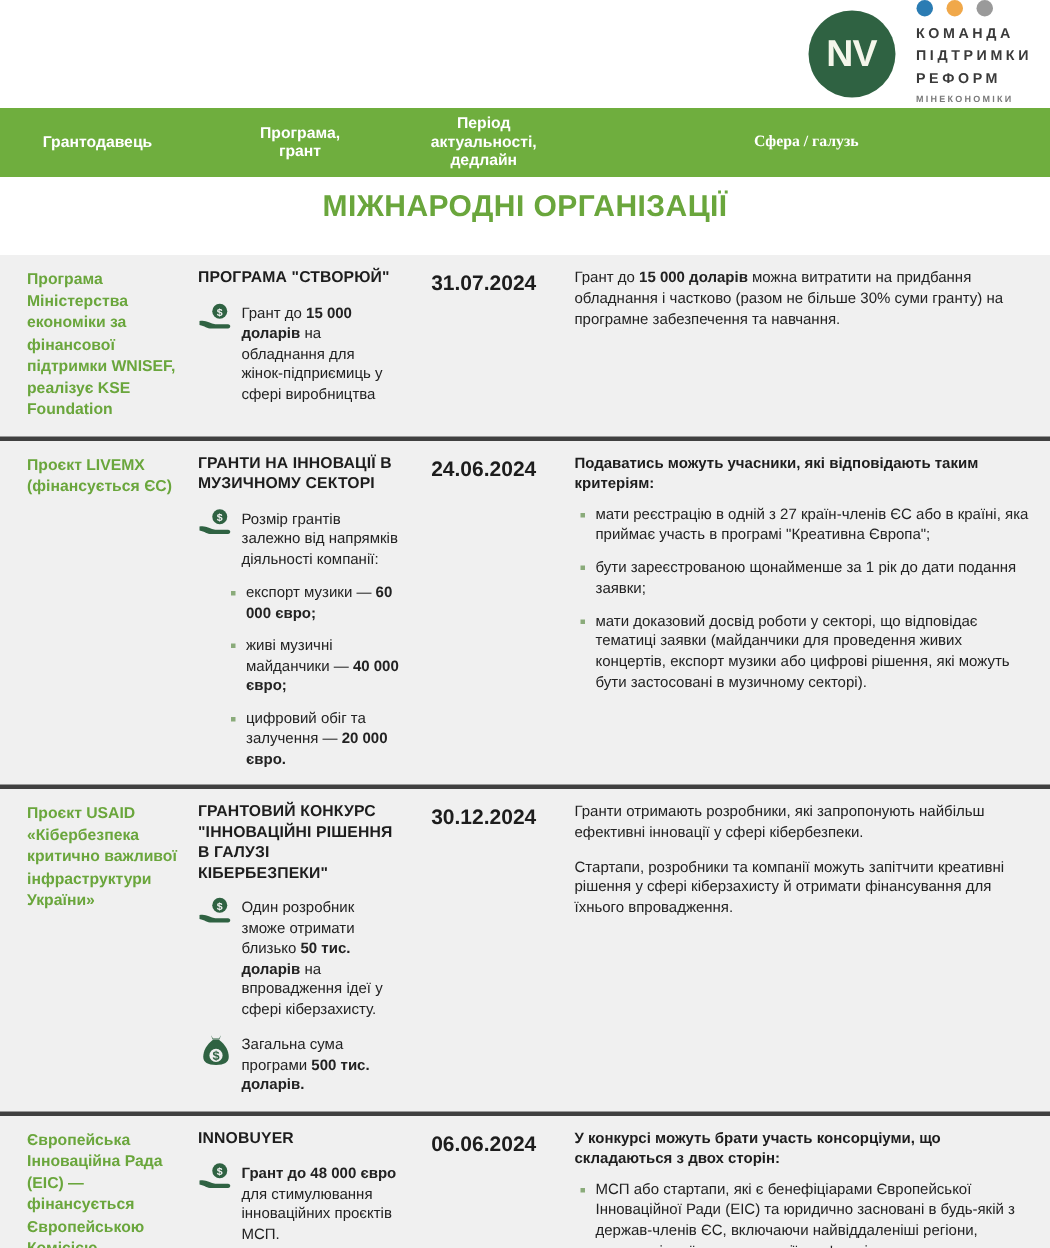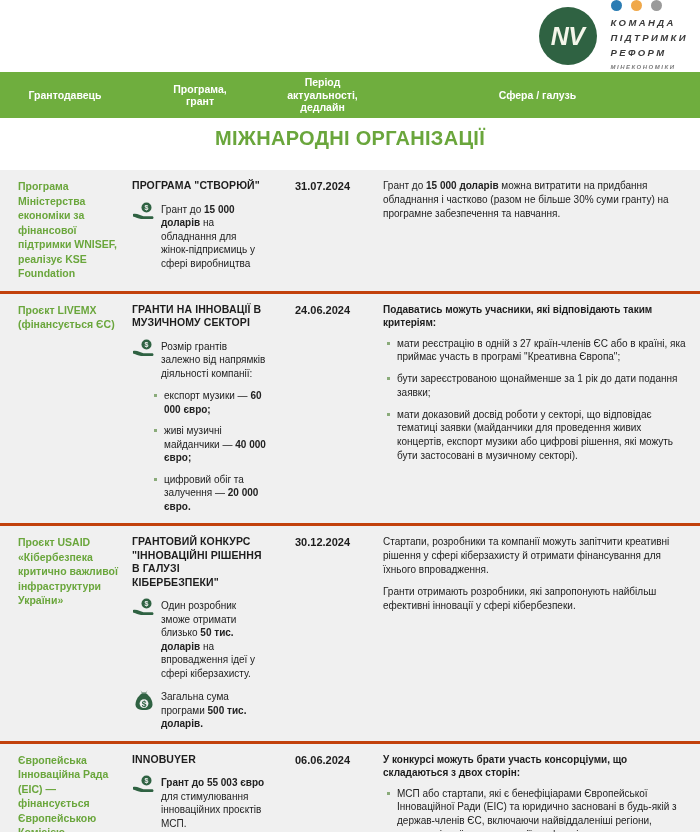--- a/index.html
+++ b/index.html
@@ -14,21 +14,21 @@
 
   
   .topbar {
     height: 72px;
     display: flex;
     align-items: center;
     justify-content: flex-end;
     padding-right: 12px;
     background: #ffffff;
   }
-  .logo-group { display: flex; align-items: center; gap: 14px; font-style: italic; }
+  .logo-group { display: flex; align-items: center; gap: 14px; }
   .nv-circle {
     width: 58px; height: 58px;
     border-radius: 50%;
     background: #2f6242;
     display: flex; align-items: center; justify-content: center;
   }
   .nv-circle span {
     color: #f4f6ea;
     font-weight: bold;
     font-size: 25px;
@@ -61,39 +61,39 @@
     display: flex;
     align-items: center;
     color: #ffffff;
     font-weight: bold;
     font-size: 10.5px;
   }
   .colhead .c { text-align: center; line-height: 12.5px; }
   .c1 { width: 130px; }
   .c2 { width: 140px; }
   .c3 { width: 105px; }
-  .c4 { width: 325px; }
+  .c4 { width: 325px; font-family: Liberation Serif, serif; }
 
   
   .section-title {
     text-align: center;
     color: #6aa63c;
     font-weight: bold;
     font-size: 20px;
     letter-spacing: 0.3px;
     padding: 9px 0 20px 0;
     background: #ffffff;
   }
 
   
   .row {
     display: flex;
     background: #f0f0f0;
     padding: 9px 0 10px 0;
-    border-bottom: 3px solid #c2410c;
+    border-bottom: 3px solid #404040;
   }
   .row.alt { background: #f0f0f0; }
   .cell { padding: 0 8px; }
   .cell-donor  { width: 130px; padding-left: 18px; padding-right: 6px; }
   .cell-prog   { width: 140px; padding-left: 2px; padding-right: 4px; }
   .cell-date   { width: 105px; text-align: center; padding-top: 1px; }
   .cell-sphere { width: 325px; padding-left: 8px; padding-right: 14px; }
 
   .donor-text {
     color: #6aa63c;
@@ -105,21 +105,21 @@
     color: #1d1d1d;
     font-weight: bold;
     font-size: 10.5px;
     line-height: 13.5px;
     letter-spacing: 0.1px;
     text-transform: none;
   }
   .date-text {
     color: #1d1d1d;
     font-weight: bold;
-    font-size: 11px;
+    font-size: 14px;
   }
 
   
   .icon-block {
     display: flex;
     gap: 5px;
     margin-top: 9px;
     align-items: flex-start;
   }
   .icon-block .txt {
@@ -314,37 +314,37 @@
               <circle cx="12" cy="14.6" r="4.4" fill="#f0f0f0"></circle>
               <text x="12" y="17.6" font-size="8.5" font-family="Liberation Sans, sans-serif" font-weight="bold" fill="#2f6242" text-anchor="middle">$</text>
             </svg>
             <div class="txt">Загальна сума програми <b>500 тис. доларів.</b></div>
           </div>
         </div>
         <div class="cell cell-date">
           <div class="date-text">30.12.2024</div>
         </div>
         <div class="cell cell-sphere">
+          <div class="sphere-para">Гранти отримають розробники, які запропонують найбільш ефективні інновації у сфері кібербезпеки.</div>
           <div class="sphere-para">Стартапи, розробники та компанії можуть запітчити креативні рішення у сфері кіберзахисту й отримати фінансування для їхнього впровадження.</div>
-          <div class="sphere-para">Гранти отримають розробники, які запропонують найбільш ефективні інновації у сфері кібербезпеки.</div>
         </div>
       </div>
       <div class="row alt">
         <div class="cell cell-donor">
           <div class="donor-text">Європейська Інноваційна Рада (ЕІС) — фінансується Європейською Комісією</div>
         </div>
         <div class="cell cell-prog">
           <div class="prog-title">INNOBUYER</div>
           <div class="icon-block">
             <svg class="ic" width="24" height="20" viewBox="0 0 24 20">
               <circle cx="14.5" cy="5.5" r="5" fill="#2f6242"></circle>
               <text x="14.5" y="8.4" font-size="7" font-family="Liberation Sans, sans-serif" font-weight="bold" fill="#f0f0f0" text-anchor="middle">$</text>
               <path d="M1 12 C5 11 8 13.4 11.5 14.2 L20 14.2 C22 14.2 22 17 20 17 L9 17 C6 17 4.5 15.2 1 14.6 Z" fill="#2f6242"></path>
             </svg>
-            <div class="txt"><b>Грант до 55 003 євро</b> для стимулювання інноваційних проєктів МСП.</div>
+            <div class="txt"><b>Грант до 48 000 євро</b> для стимулювання інноваційних проєктів МСП.</div>
           </div>
           <div class="plain-block">У межах проєкту буде відібрано та профінансовано 4 інноваційні рішення від малих і середніх підприємств для задоволення конкретних інноваційних потреб громадських організацій.</div>
         </div>
         <div class="cell cell-date">
           <div class="date-text">06.06.2024</div>
         </div>
         <div class="cell cell-sphere">
           <div class="sphere-head">У конкурсі можуть брати участь консорціуми, що складаються з двох сторін:</div>
           <ul class="sphere-list">
             <li>МСП або стартапи, які є бенефіціарами Європейської Інноваційної Ради (ЕІС) та юридично засновані в будь-якій з держав-членів ЄС, включаючи найвіддаленіші регіони, заморські країни та території, пов'язані з державами-членами, або асоційованих країн Horizon Europe.</li>

